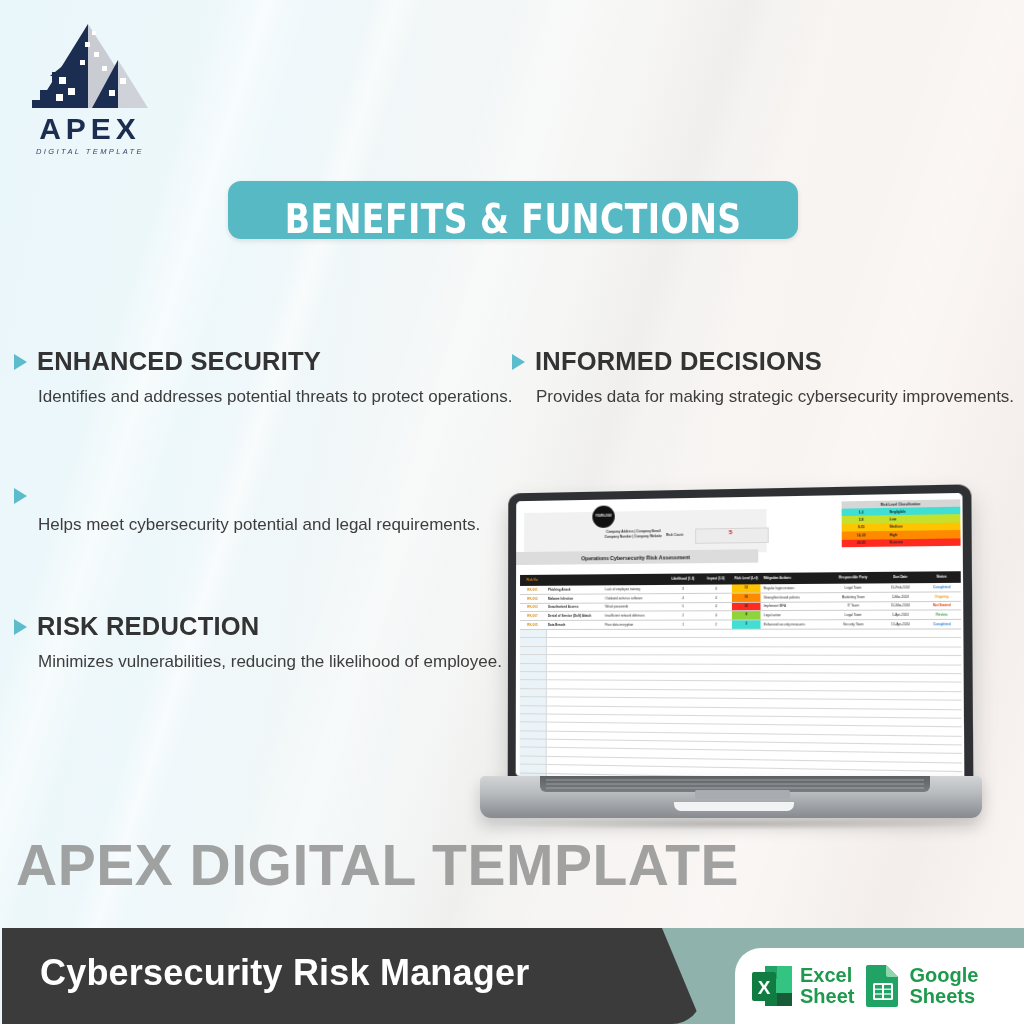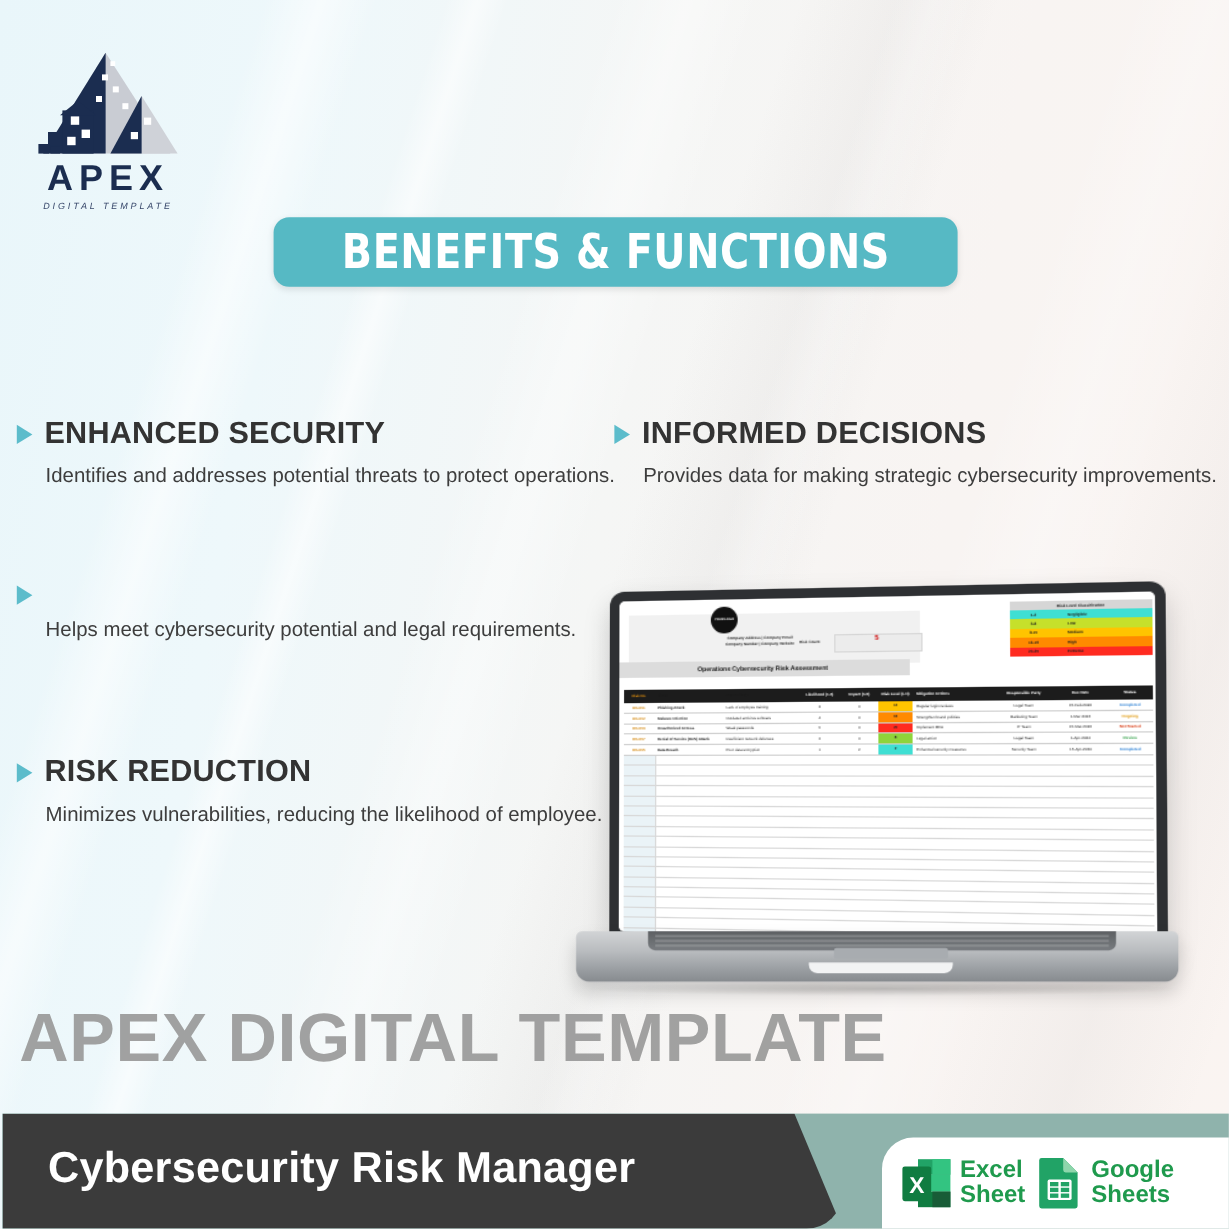--- a/index.html
+++ b/index.html
@@ -20,48 +20,48 @@
   #bg .s1{left:40px}  #bg .s2{left:190px;width:50px}
   #bg .s3{left:330px;width:120px;opacity:.7}
   #bg .s4{left:560px;width:70px;opacity:.5}
   #bg .s5{left:760px;width:140px;opacity:.45}
   #bg .dark{position:absolute;top:-10%;height:140%;width:160px;
      background:linear-gradient(90deg,rgba(0,0,0,0) 0%,rgba(150,150,150,.07) 50%,rgba(0,0,0,0) 100%);
      transform:rotate(18deg);}
   #bg .d1{left:470px} #bg .d2{left:880px;width:210px}
 
   
-  #logo{position:absolute;left:30px;top:40px;width:120px;}
+  #logo{position:absolute;left:30px;top:20px;width:120px;}
   #logo svg{display:block}
   .logo-word{font-weight:bold;letter-spacing:5px;color:#1b2d50;
     font-size:30px;line-height:30px;text-align:center;margin-top:2px;}
   .logo-sub{font-size:7.5px;letter-spacing:2.4px;color:#37476a;text-align:center;margin-top:3px;font-style:italic;}
 
   
   #banner{position:absolute;left:228px;top:181px;width:570px;height:58px;
      background:#56b9c4;border-radius:13px;
      box-shadow:0 2px 5px rgba(0,0,0,.10);
-     display:flex;align-items:center;justify-content:center;}
+     display:flex;align-items:flex-end;justify-content:center;}
   #banner .txt{color:#ffffff;font-weight:bold;font-size:40px;line-height:40px;
      letter-spacing:.5px;transform:scaleX(.92);transform-origin:center;
      font-family:"DejaVu Sans Condensed","Liberation Sans",sans-serif;
      white-space:nowrap;}
 
   
   .benefit{position:absolute;}
   .b-head{display:flex;align-items:center;gap:10px;}
   .tri{width:0;height:0;border-left:13px solid #5cbccb;
        border-top:8px solid transparent;border-bottom:8px solid transparent;flex:0 0 auto;}
   .b-title{font-size:25.5px;font-weight:bold;color:#333333;letter-spacing:.2px;
            white-space:nowrap;}
   .b-body{margin-left:24px;margin-top:9px;font-size:17px;line-height:23px;color:#3d3d3d;}
 
   #b0{left:14px;top:347px;}
   #b1{left:14px;top:488px;}
-  #b2{left:14px;top:629px;text-align:center;}
+  #b2{left:14px;top:612px;text-align:center;}
   #b3{left:512px;top:347px;}
 
   
   #laptop{position:absolute;left:472px;top:483px;width:540px;height:350px;}
   .lid{position:absolute;left:36px;top:10px;width:440px;height:290px;
        background:#2e3033;border-radius:12px 12px 4px 4px;
        transform:perspective(900px) rotateY(-7deg) rotateX(1deg);
        transform-origin:left center;
        box-shadow:0 10px 22px rgba(0,0,0,.18);}
   .screen{position:absolute;left:8px;top:8px;right:8px;bottom:7px;

